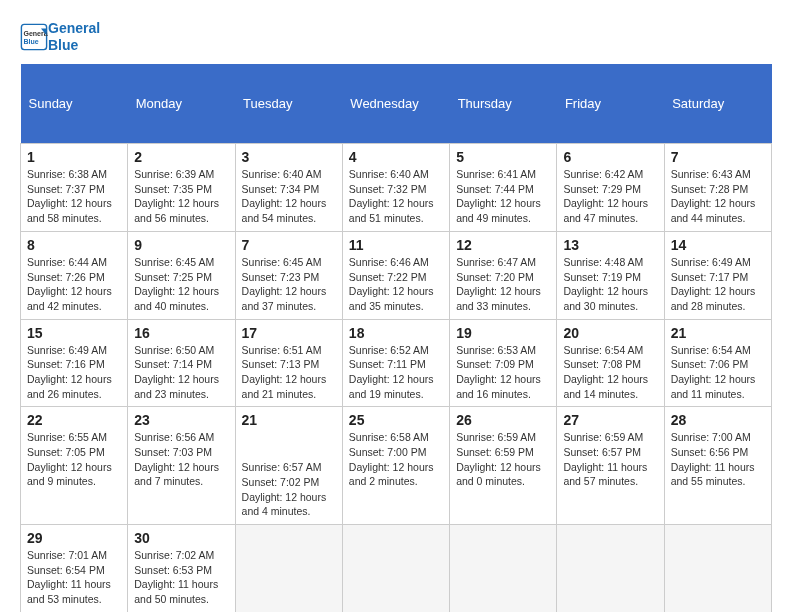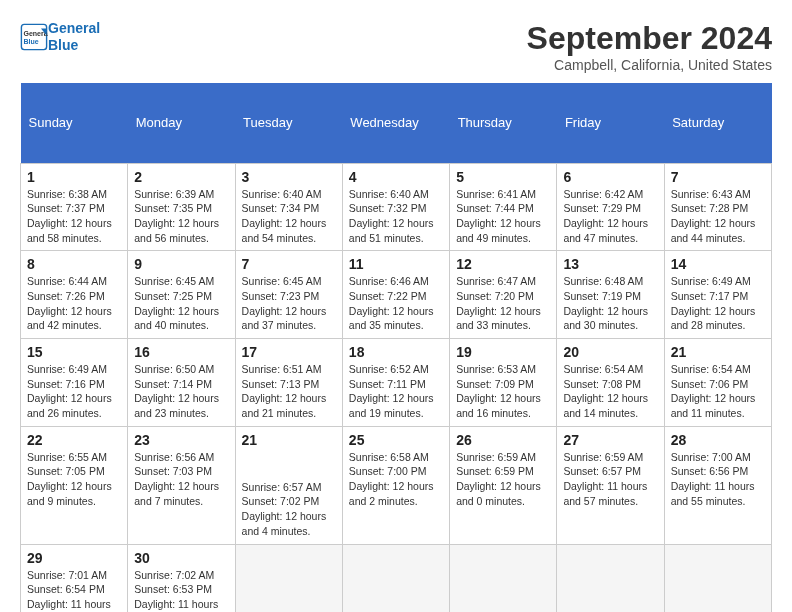--- a/index.html
+++ b/index.html
@@ -94,24 +94,20 @@
       <text x="5" y="18" font-size="10" font-weight="bold" fill="#333">General</text>
       <text x="5" y="30" font-size="10" font-weight="bold" fill="#1a6db5">Blue</text>
       <polygon points="30,8 38,8 38,18" fill="#1a6db5"></polygon>
     </svg>
     <div>
       <div class="logo-text">
         <span>General</span><br><span style="color:#1a6db5">Blue</span>
       </div>
     </div>
   </div>
-  <div class="title-block">
-    <div class="month-title">September 2024</div>
-    <div class="subtitle">Campbell, California, United States</div>
-  </div>
 </div>
 
 <table>
   <thead>
     <tr>
       <th>Sunday</th>
       <th>Monday</th>
       <th>Tuesday</th>
       <th>Wednesday</th>
       <th>Thursday</th>
@@ -202,21 +198,21 @@
         </td>
         <td>
           <span class="day-num">12</span>
           <div class="day-info" style="white-space: pre-line;">Sunrise: 6:47 AM
 Sunset: 7:20 PM
 Daylight: 12 hours
 and 33 minutes.</div>
         </td>
         <td>
           <span class="day-num">13</span>
-          <div class="day-info" style="white-space: pre-line;">Sunrise: 6:48 AM
+          <div class="day-info" style="white-space: pre-line;">Sunrise: 4:48 AM
 Sunset: 7:19 PM
 Daylight: 12 hours
 and 30 minutes.</div>
         </td>
         <td>
           <span class="day-num">14</span>
           <div class="day-info" style="white-space: pre-line;">Sunrise: 6:49 AM
 Sunset: 7:17 PM
 Daylight: 12 hours
 and 28 minutes.</div>

